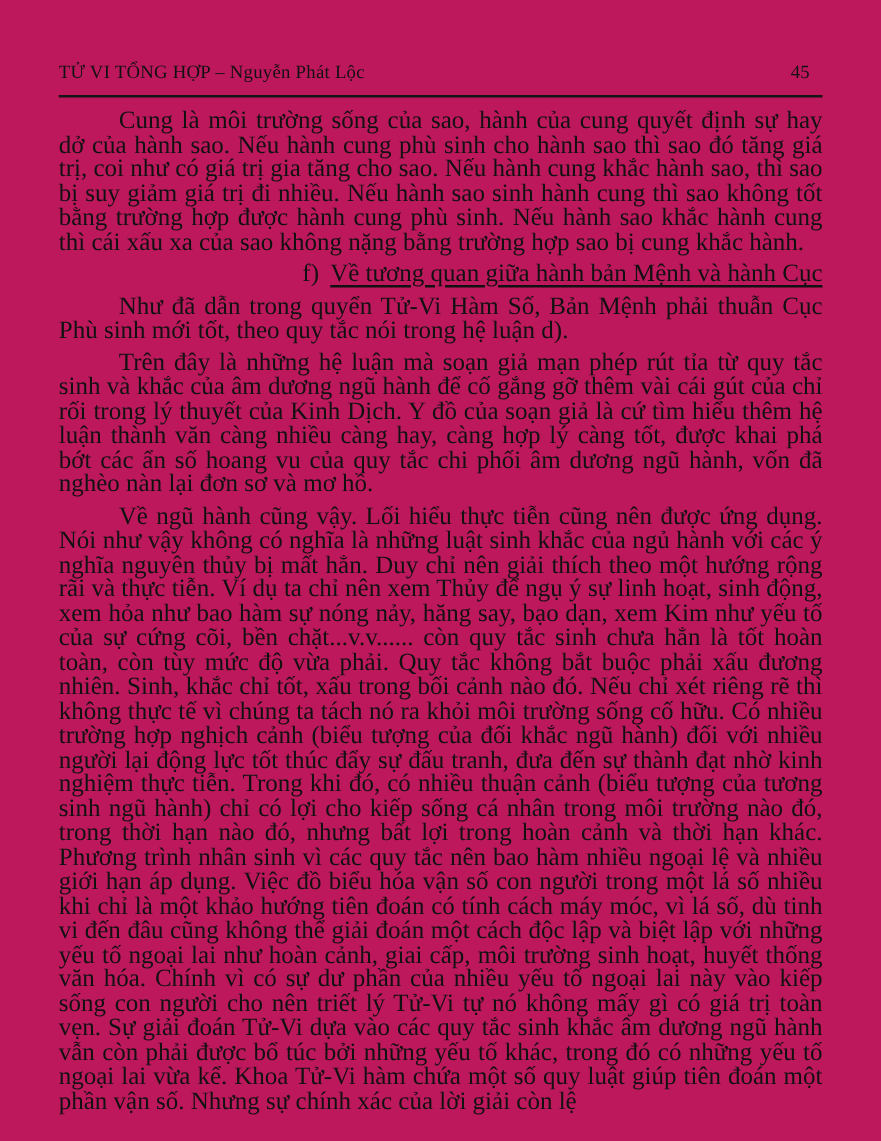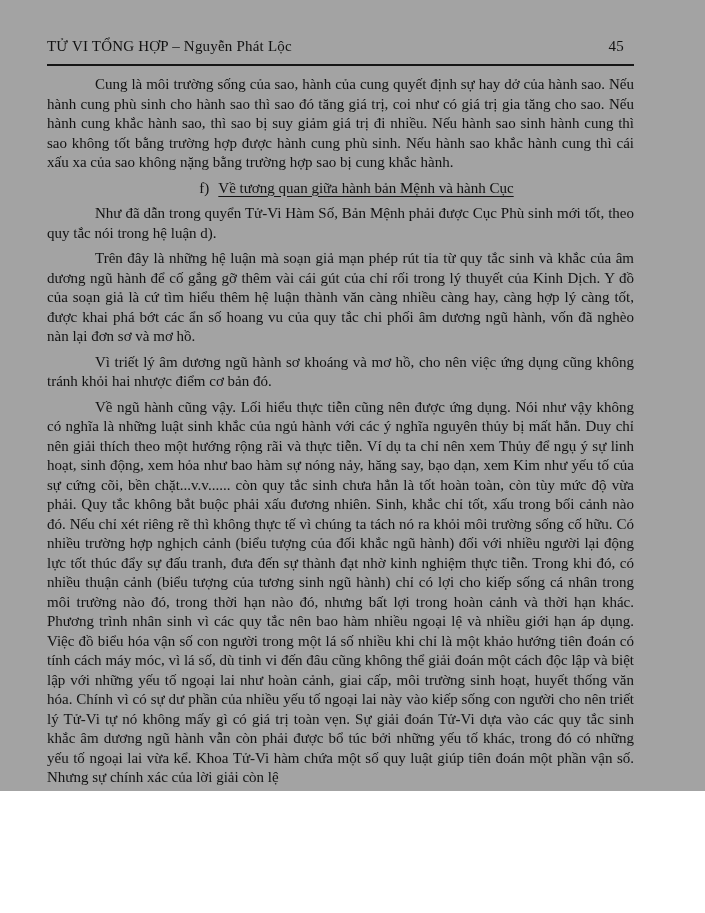--- a/index.html
+++ b/index.html
@@ -3,56 +3,56 @@
 <meta charset="utf-8">
 <style>
   html, body {
     margin: 0;
     padding: 0;
     background: #ffffff;
   }
   .page {
     position: relative;
     width: 705px;
-    height: 791px;
-    background: #a3a3a3;
+    height: 913px;
+    background: #be185d;
     color: #111111;
     font-family: "Liberation Serif", "DejaVu Serif", serif;
     box-sizing: border-box;
-    padding: 38px 71px 0 47px;
+    padding: 38px 47px 0 47px;
     overflow: hidden;
   }
   .page-header {
     display: flex;
     justify-content: space-between;
     align-items: baseline;
     font-size: 15px;
     letter-spacing: 0.2px;
     margin-bottom: 9px;
   }
   .header-title { white-space: nowrap; }
-  .header-page-number { white-space: nowrap; padding-right: 10px; }
+  .header-page-number { white-space: nowrap; padding-right: 10px; margin-top: 12px; }
   .header-rule {
     border: none;
     border-top: 2px solid #151515;
     margin: 0 0 9px 0;
   }
   .content {
-    font-size: 15px;
+    font-size: 20px;
     line-height: 19.5px;
     text-align: justify;
   }
   .para {
     margin: 0 0 6px 0;
     text-indent: 48px;
   }
   .section-heading {
     margin: 3px 0 6px 0;
     text-indent: 16px;
-    text-align: center;
+    text-align: right;
   }
   .section-marker {
     display: inline-block;
     margin-right: 9px;
   }
   .section-title {
     text-decoration: underline;
     text-underline-offset: 3px;
   }
 </style>
@@ -69,24 +69,23 @@
   <hr class="header-rule">
 
   <div class="content">
 
     <p class="para">Cung là môi trường sống của sao, hành của cung quyết định sự hay dở của hành sao. Nếu hành cung phù sinh cho hành sao thì sao đó tăng giá trị, coi như có giá trị gia tăng cho sao. Nếu hành cung khắc hành sao, thì sao bị suy giảm giá trị đi nhiều. Nếu hành sao sinh hành cung thì sao không tốt bằng trường hợp được hành cung phù sinh. Nếu hành sao khắc hành cung thì cái xấu xa của sao không nặng bằng trường hợp sao bị cung khắc hành.</p>
 
     <p class="section-heading">
       <span class="section-marker">f)</span><span class="section-title">Về tương quan giữa hành bản Mệnh và hành Cục</span>
     </p>
 
-    <p class="para">Như đã dẫn trong quyển Tử-Vi Hàm Số, Bản Mệnh phải được Cục Phù sinh mới tốt, theo quy tắc nói trong hệ luận d).</p>
+    <p class="para">Như đã dẫn trong quyển Tử-Vi Hàm Số, Bản Mệnh phải thuẫn Cục Phù sinh mới tốt, theo quy tắc nói trong hệ luận d).</p>
 
     <p class="para">Trên đây là những hệ luận mà soạn giả mạn phép rút tỉa từ quy tắc sinh và khắc của âm dương ngũ hành để cố gắng gỡ thêm vài cái gút của chỉ rối trong lý thuyết của Kinh Dịch. Y đồ của soạn giả là cứ tìm hiểu thêm hệ luận thành văn càng nhiều càng hay, càng hợp lý càng tốt, được khai phá bớt các ẩn số hoang vu của quy tắc chi phối âm dương ngũ hành, vốn đã nghèo nàn lại đơn sơ và mơ hồ.</p>
 
-    <p class="para">Vì triết lý âm dương ngũ hành sơ khoáng và mơ hồ, cho nên việc ứng dụng cũng không tránh khỏi hai nhược điểm cơ bản đó.</p>
 
 
 
     <p class="para">Về ngũ hành cũng vậy. Lối hiểu thực tiễn cũng nên được ứng dụng. Nói như vậy không có nghĩa là những luật sinh khắc của ngủ hành với các ý nghĩa nguyên thủy bị mất hẳn. Duy chỉ nên giải thích theo một hướng rộng rãi và thực tiễn. Ví dụ ta chỉ nên xem Thủy để ngụ ý sự linh hoạt, sinh động, xem hỏa như bao hàm sự nóng nảy, hăng say, bạo dạn, xem Kim như yếu tố của sự cứng cõi, bền chặt...v.v...... còn quy tắc sinh chưa hẳn là tốt hoàn toàn, còn tùy mức độ vừa phải. Quy tắc không bắt buộc phải xấu đương nhiên. Sinh, khắc chỉ tốt, xấu trong bối cảnh nào đó. Nếu chỉ xét riêng rẽ thì không thực tế vì chúng ta tách nó ra khỏi môi trường sống cố hữu. Có nhiều trường hợp nghịch cảnh (biểu tượng của đối khắc ngũ hành) đối với nhiều người lại động lực tốt thúc đẩy sự đấu tranh, đưa đến sự thành đạt nhờ kinh nghiệm thực tiễn. Trong khi đó, có nhiều thuận cảnh (biểu tượng của tương sinh ngũ hành) chỉ có lợi cho kiếp sống cá nhân trong môi trường nào đó, trong thời hạn nào đó, nhưng bất lợi trong hoàn cảnh và thời hạn khác. Phương trình nhân sinh vì các quy tắc nên bao hàm nhiều ngoại lệ và nhiều giới hạn áp dụng. Việc đồ biểu hóa vận số con người trong một lá số nhiều khi chỉ là một khảo hướng tiên đoán có tính cách máy móc, vì lá số, dù tinh vi đến đâu cũng không thể giải đoán một cách độc lập và biệt lập với những yếu tố ngoại lai như hoàn cảnh, giai cấp, môi trường sinh hoạt, huyết thống văn hóa. Chính vì có sự dư phần của nhiều yếu tố ngoại lai này vào kiếp sống con người cho nên triết lý Tử-Vi tự nó không mấy gì có giá trị toàn vẹn. Sự giải đoán Tử-Vi dựa vào các quy tắc sinh khắc âm dương ngũ hành vẫn còn phải được bổ túc bởi những yếu tố khác, trong đó có những yếu tố ngoại lai vừa kể. Khoa Tử-Vi hàm chứa một số quy luật giúp tiên đoán một phần vận số. Nhưng sự chính xác của lời giải còn lệ</p>
 
   </div>
 </div>
 
 </body></html>

